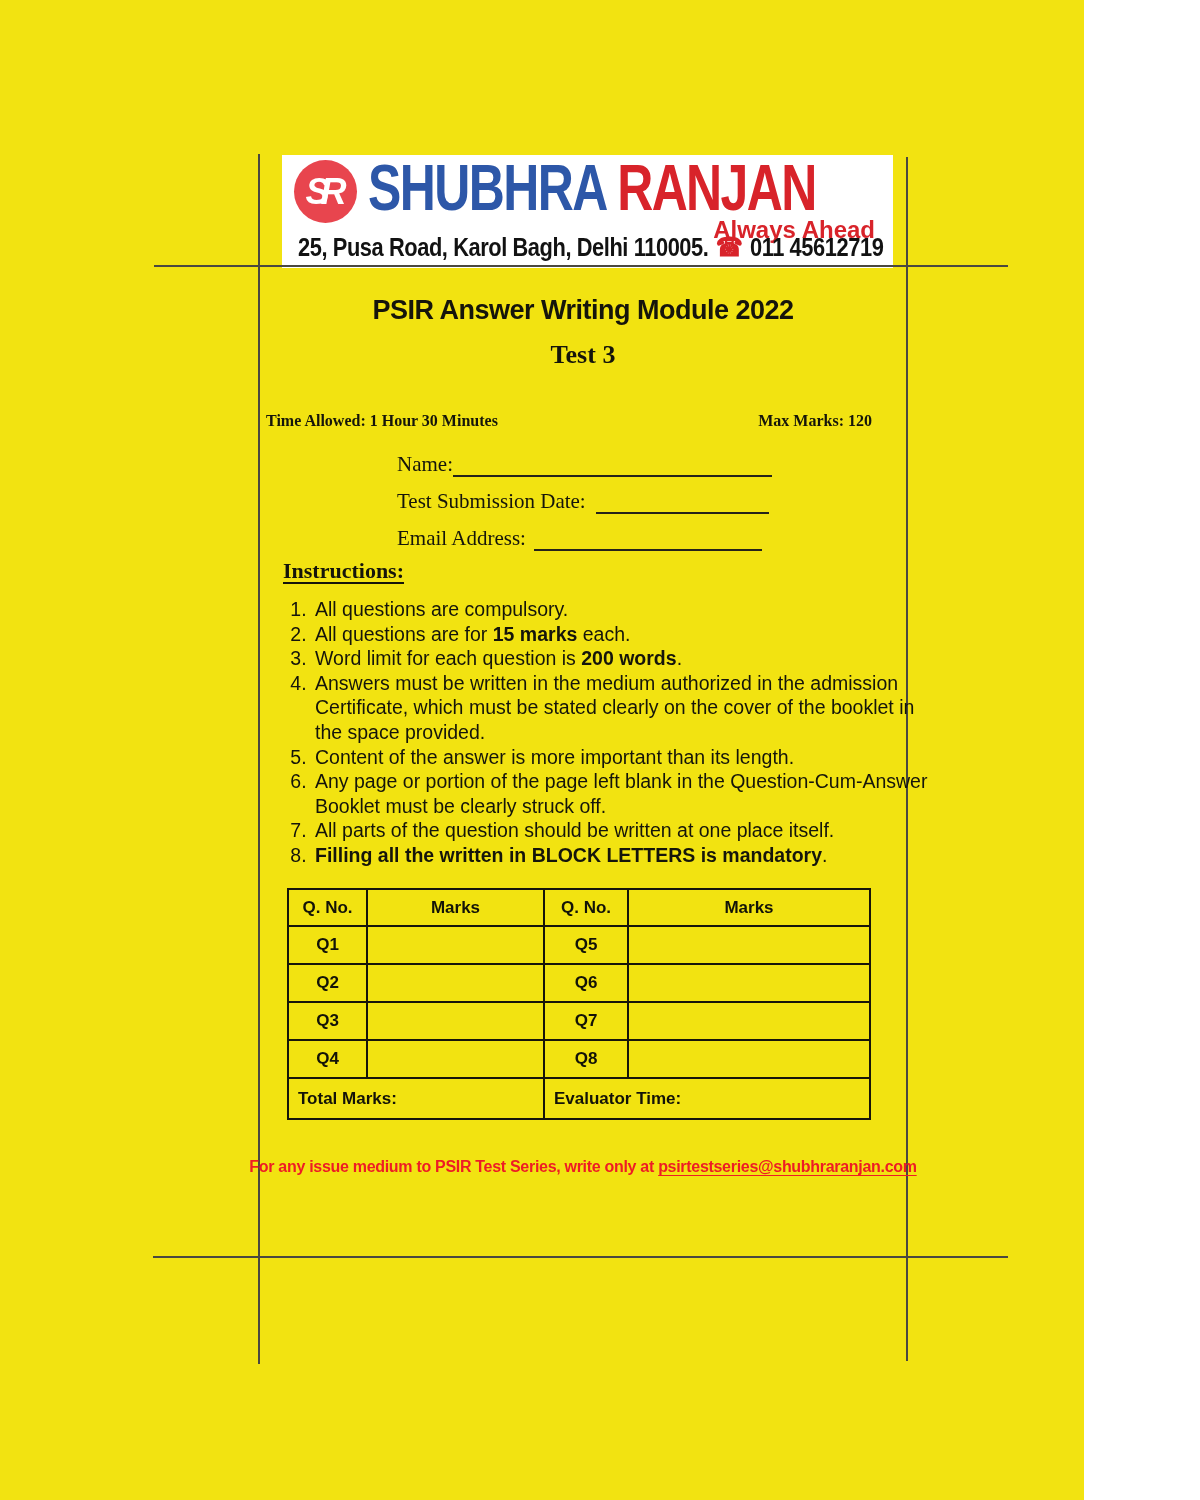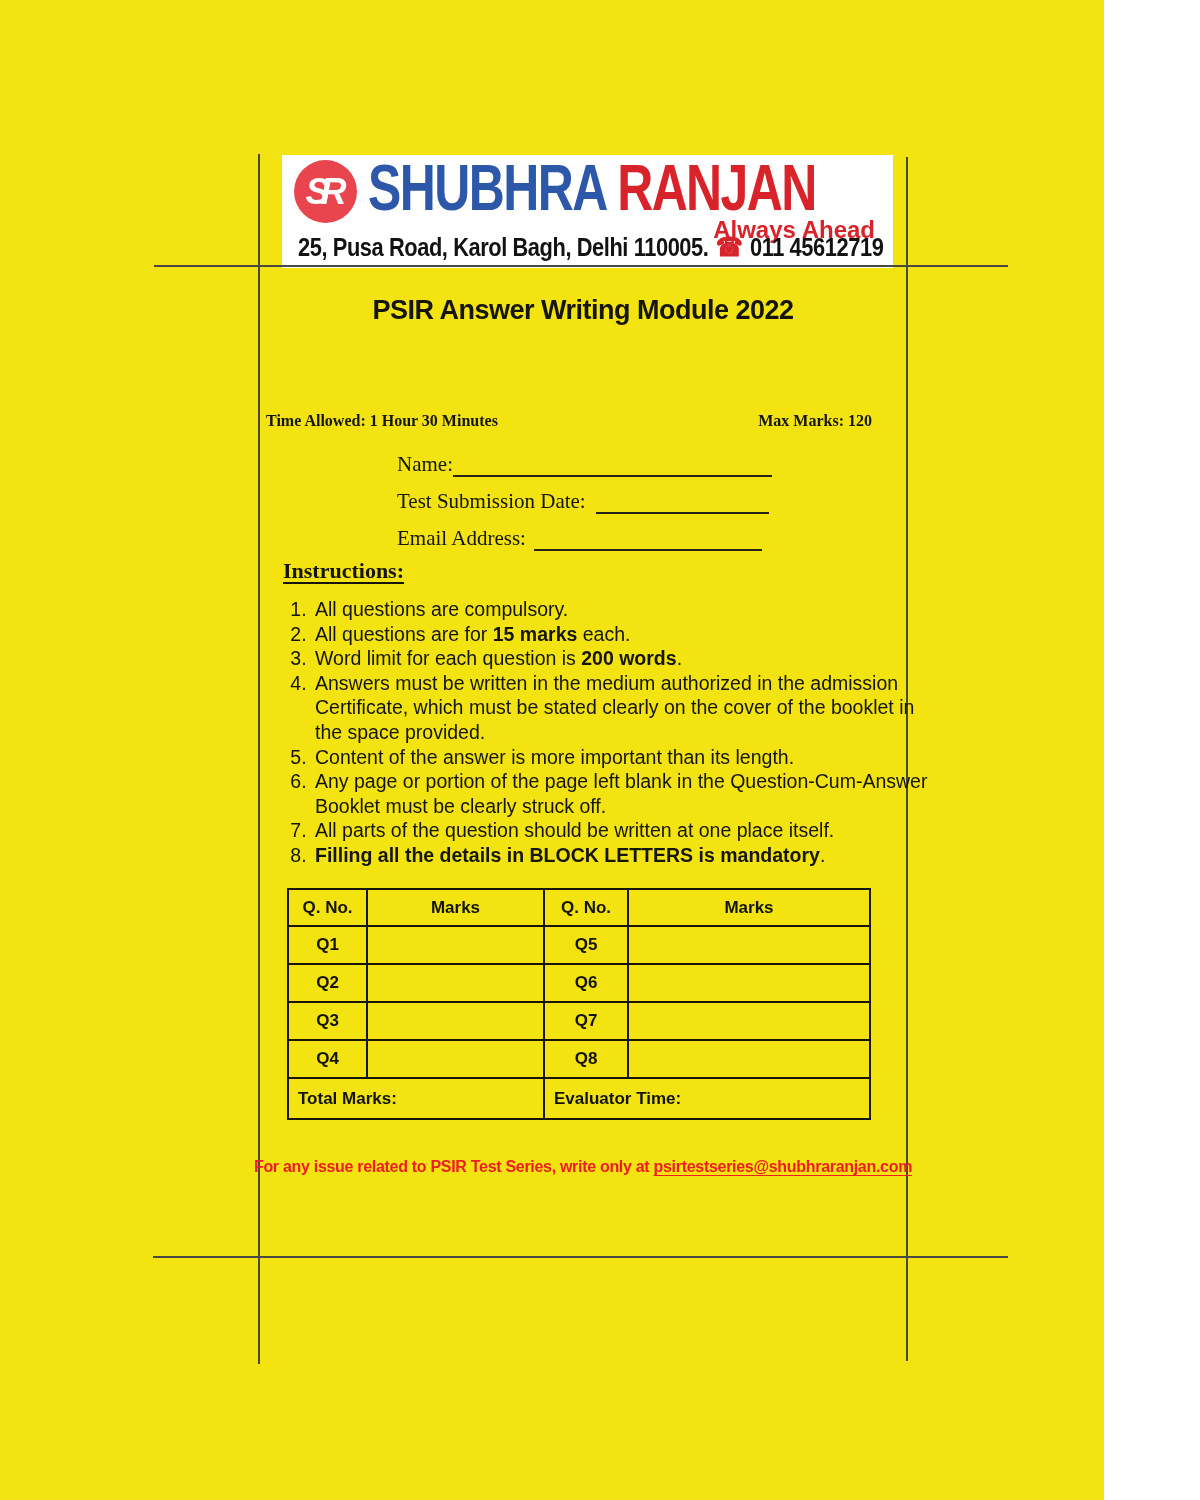--- a/index.html
+++ b/index.html
@@ -1,17 +1,17 @@
 <!DOCTYPE html>
 <html style="--background: #f2e311; --paper-white: #ffffff; --brand-blue: #2d57a8; --brand-red: #d8232a; --logo-red: #e8454e; --accent-red: #ee1c25; --text-black: #15150b; --rule-gray: #4a4840;"><head>
 <meta charset="utf-8">
 <style>
   html,body{margin:0;padding:0;}
   body{width:1200px;height:1500px;overflow:hidden;font-family:"Liberation Sans",sans-serif;}
-  .page{position:relative;width:1084px;height:1500px;background:var(--background,#f2e311);padding-left:20px;}
+  .page{position:relative;width:1084px;height:1500px;background:var(--background,#f2e311);}
 
   
   .crop{position:absolute;background:var(--rule-gray,#4a4840);}
   .crop-h1{left:154px;top:265px;width:854px;height:2px;z-index:4;}
   .crop-h2{left:153px;top:1256px;width:855px;height:2px;}
   .crop-v1{left:258px;top:154px;width:2px;height:1210px;}
   .crop-v2{left:906px;top:157px;width:2px;height:1204px;}
 
   
   .header-box{position:absolute;left:282px;top:155px;width:611px;height:113px;background:var(--paper-white,#fff);z-index:2;}
@@ -92,20 +92,21 @@
     </div>
     <div class="tagline">Always Ahead</div>
     <div class="address">
       <span>25, Pusa Road, Karol Bagh, Delhi 110005.</span>
       <span class="phone-glyph">☎</span>
       <span>011 45612719</span>
     </div>
   </div>
 
   <div class="doc-title">PSIR Answer Writing Module 2022</div>
+  <div class="doc-subtitle">Test 3</div>
 
   <div class="meta-row">
     <span>Time Allowed: 1 Hour 30 Minutes</span>
     <span>Max Marks: 120</span>
   </div>
 
   <div class="field-row f2">
     <span class="flabel">Test Submission Date:</span>
     <span class="fline"></span>
   </div>
@@ -123,21 +124,21 @@
       <li><span>All questions are compulsory.</span></li>
       <li><span>All questions are for </span><span class="bseg">15 marks</span><span> each.</span></li>
       <li><span>Word limit for each question is </span><span class="bseg">200 words</span><span>.</span></li>
       <li><span>Answers must be written in the medium authorized in the admission
 Certificate, which must be stated clearly on the cover of the booklet in
 the space provided.</span></li>
       <li><span>Content of the answer is more important than its length.</span></li>
       <li><span>Any page or portion of the page left blank in the Question-Cum-Answer
 Booklet must be clearly struck off.</span></li>
       <li><span>All parts of the question should be written at one place itself.</span></li>
-      <li><span class="bseg">Filling all the details in BLOCK LETTERS is mandatory</span><span>.</span></li>
+      <li><span class="bseg">Filling all the written in BLOCK LETTERS is mandatory</span><span>.</span></li>
     </ol>
 
   <table class="marks-table">
     <colgroup>
       <col style="width:79px">
         <col style="width:177px">
         <col style="width:84px">
         <col style="width:242px">
     </colgroup>
     <tbody id="marks-tbody">
@@ -172,16 +173,16 @@
           <td class="mcell"></td>
         </tr>
         <tr class="foot">
           <td colspan="2">Total Marks:</td>
           <td colspan="2">Evaluator Time:</td>
         </tr>
       </tbody>
   </table>
 
   <div class="footer-note">
-    <span>For any issue related to PSIR Test Series, write only at </span><span class="email">psirtestseries@shubhraranjan.com</span>
+    <span>For any issue medium to PSIR Test Series, write only at </span><span class="email">psirtestseries@shubhraranjan.com</span>
   </div>
 
 </div>
 
 </body></html>

